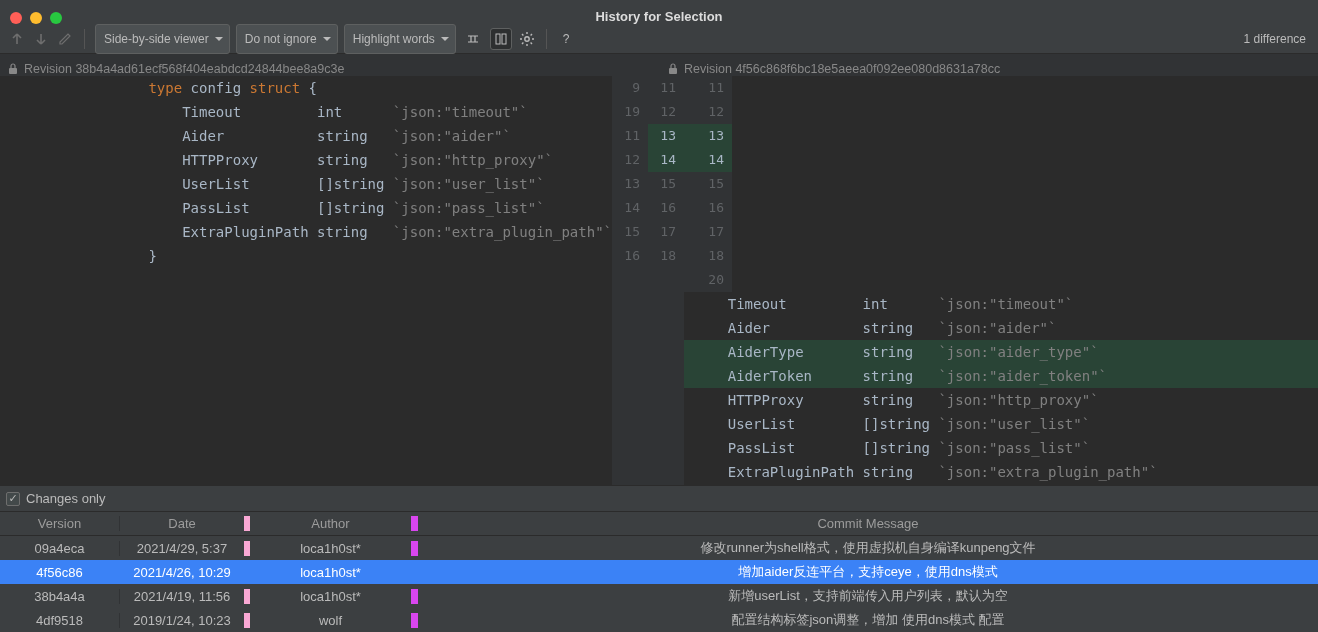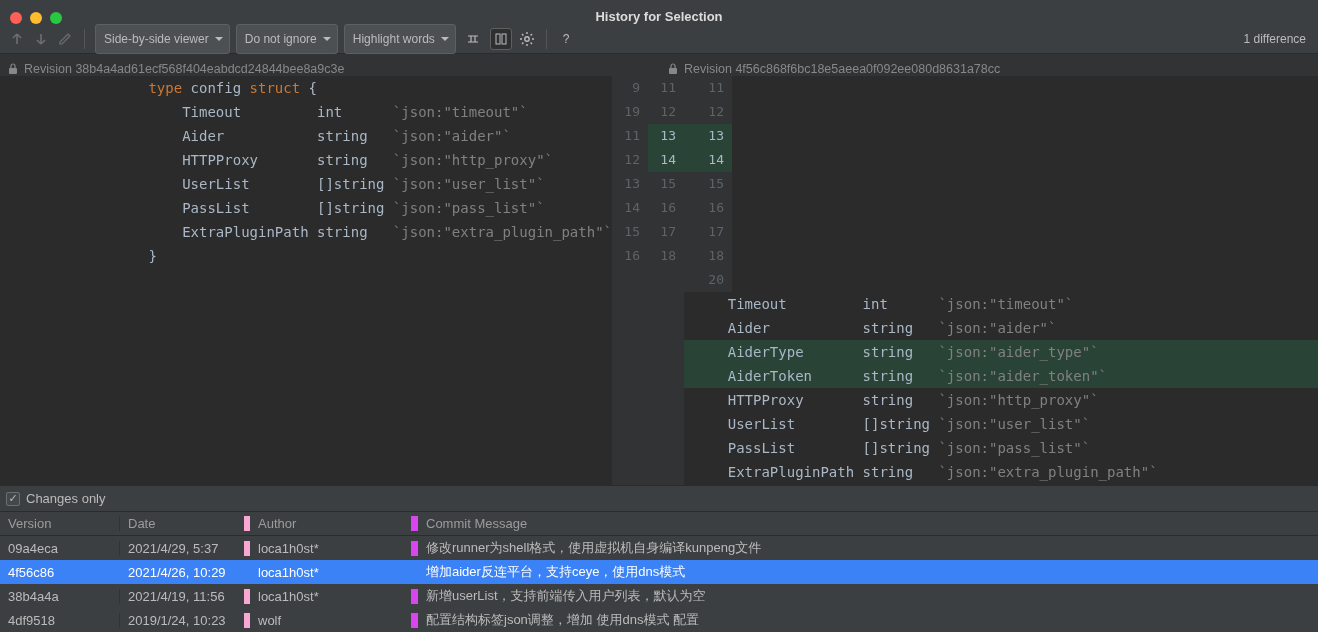--- a/index.html
+++ b/index.html
@@ -143,21 +143,21 @@
     border-bottom:1px solid #2b2b2b;
   }
   .chk {
     width:14px; height:14px; border:1px solid #6e6e6e; background:#43494a;
     display:inline-flex; align-items:center; justify-content:center;
     border-radius:2px;
   }
   .chk .mark { color:#bbbbbb; font-size:11px; line-height:1; }
 
   .hist-header, .hist-row {
-    display:flex; height:24px; align-items:center;
+    display:flex; height:24px; align-items:center;text-align:center;
   }
   .hist-header { background:#3c3f41; color:#9c9c9c; border-bottom:1px solid #2b2b2b; }
   .col { padding:0 8px; overflow:hidden; white-space:nowrap; text-overflow:ellipsis; }
   .col.ver    { width:120px; border-right:1px solid #313335;}
   .col.date   { width:130px; border-right:6px solid #f9a8d4;}
   .col.author { width:168px; border-right:7px solid #d946ef;}
   .col.msg    { flex:1; }
   .hist-row { color:#bbbbbb; }
   .hist-row.selected { background:#3b82f6; color:#ffffff; }
   .hist-row.selected .col { border-right-color: transparent; }

